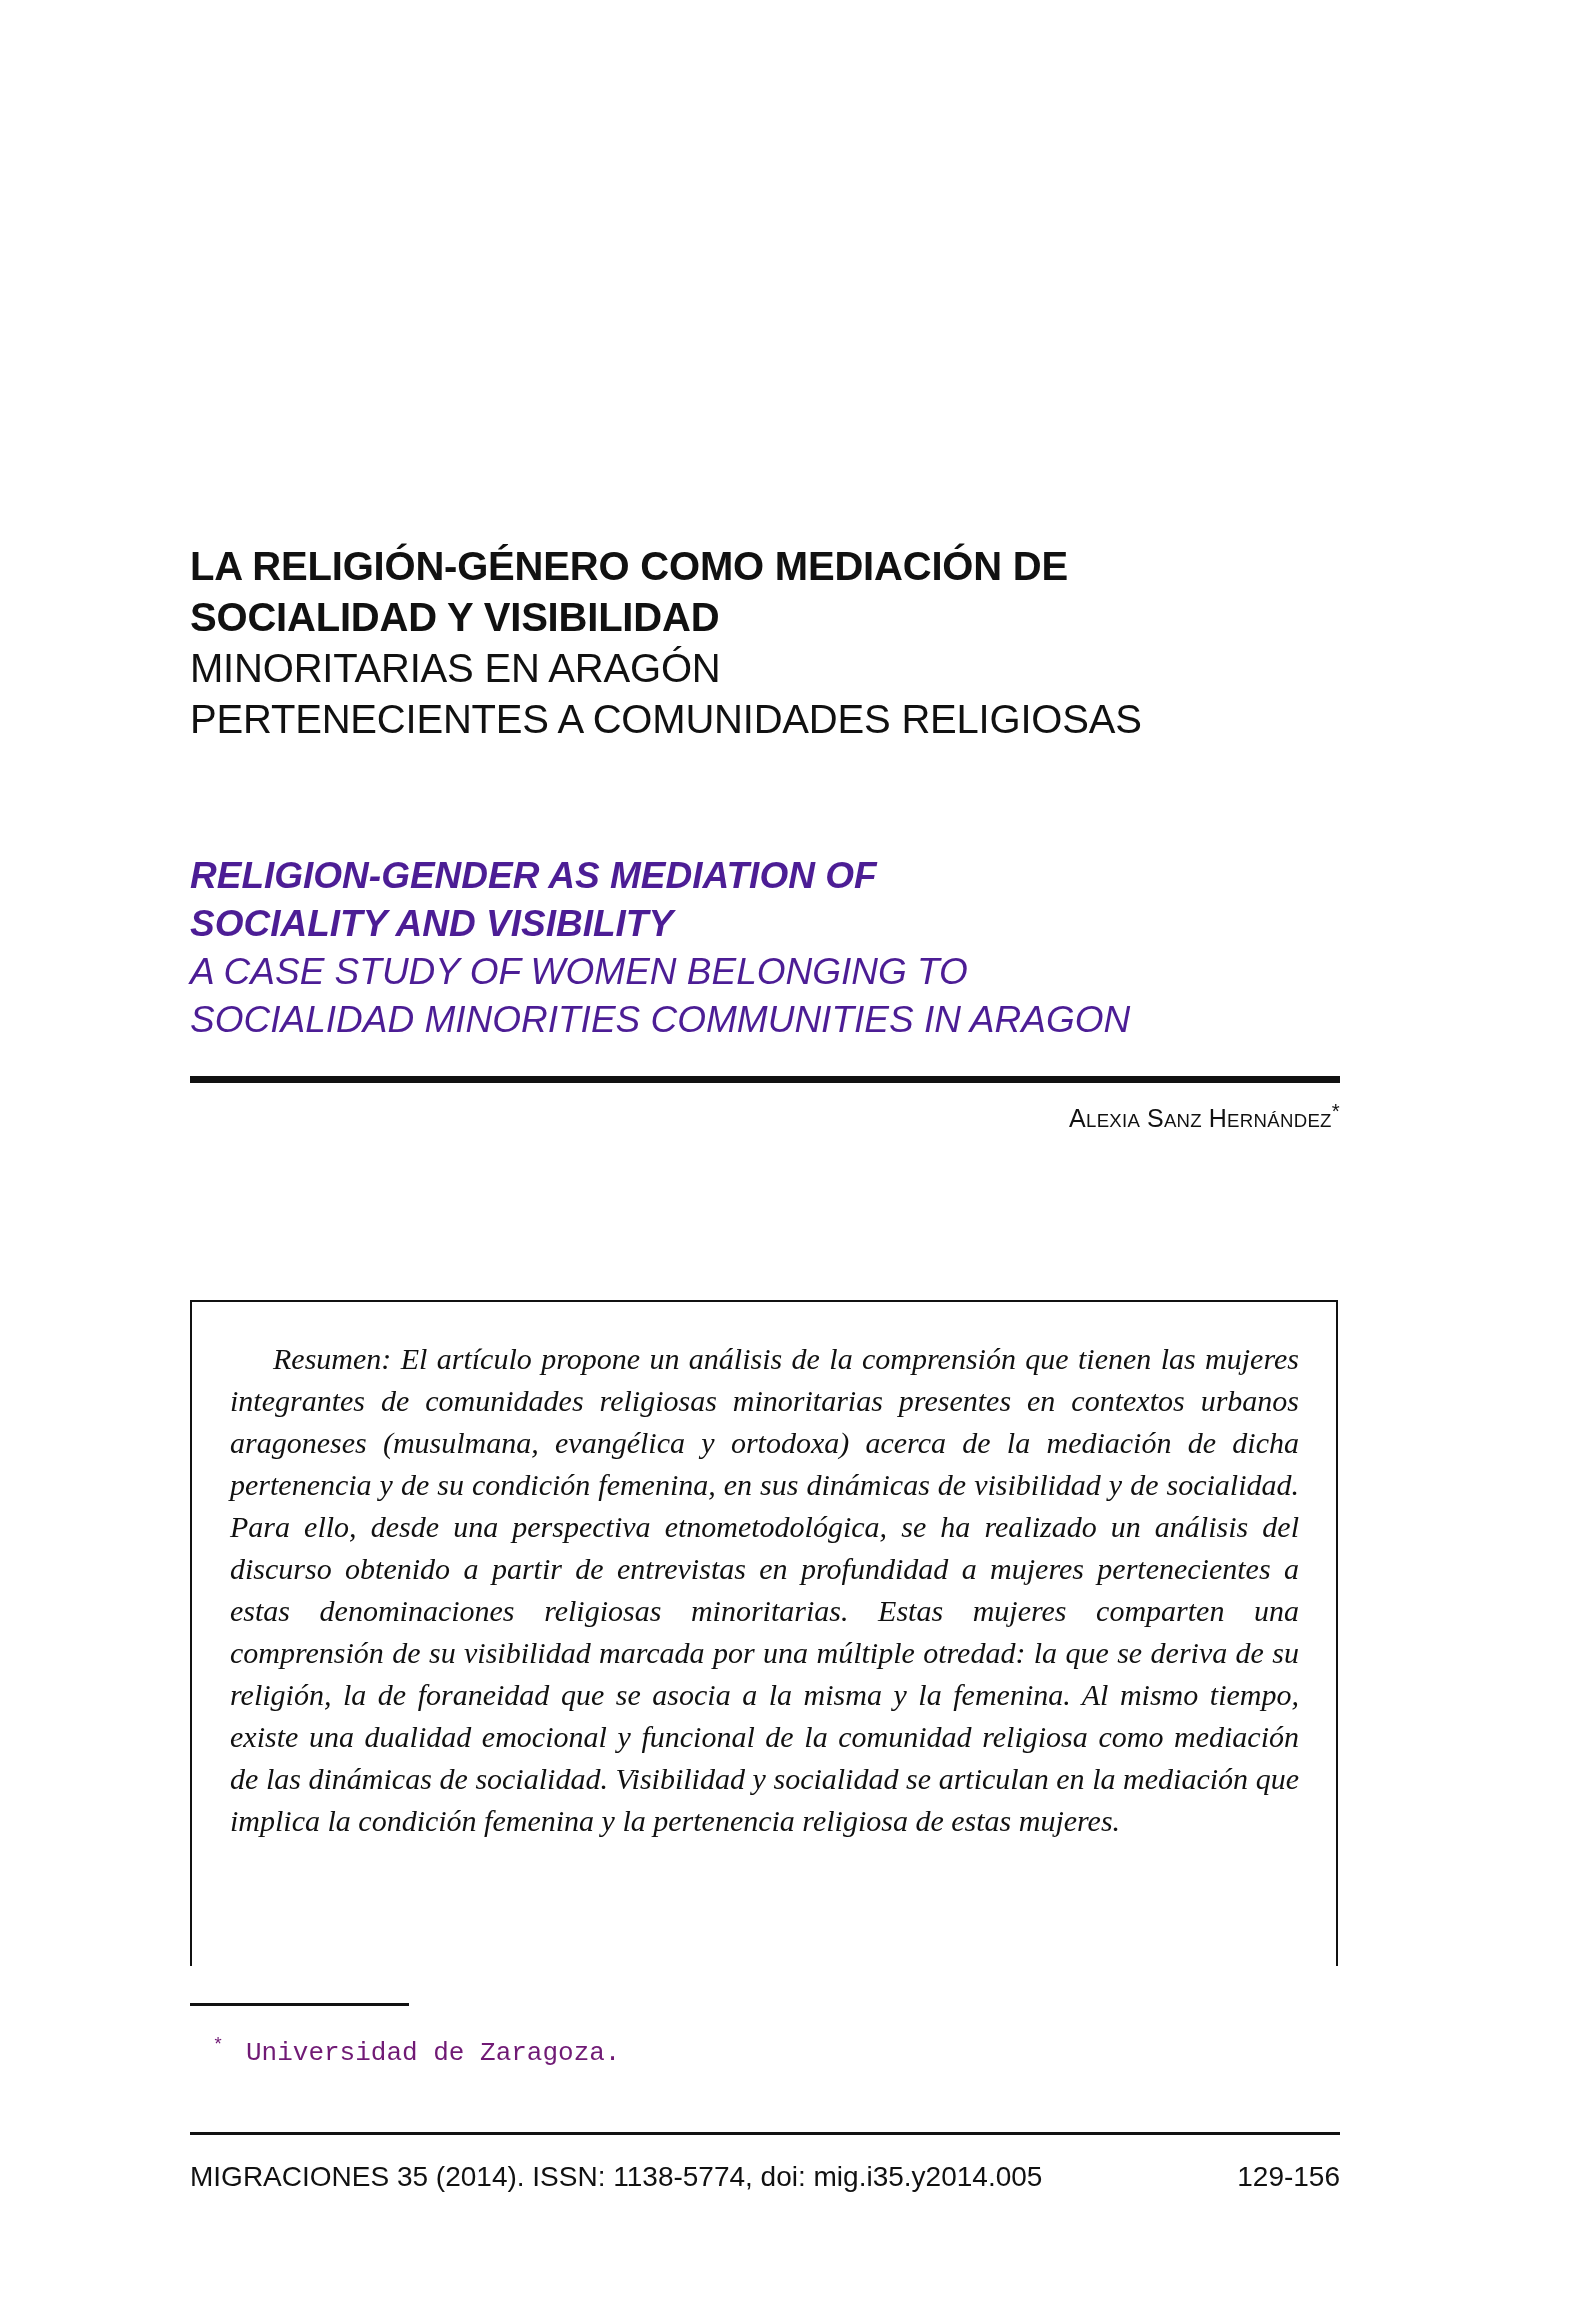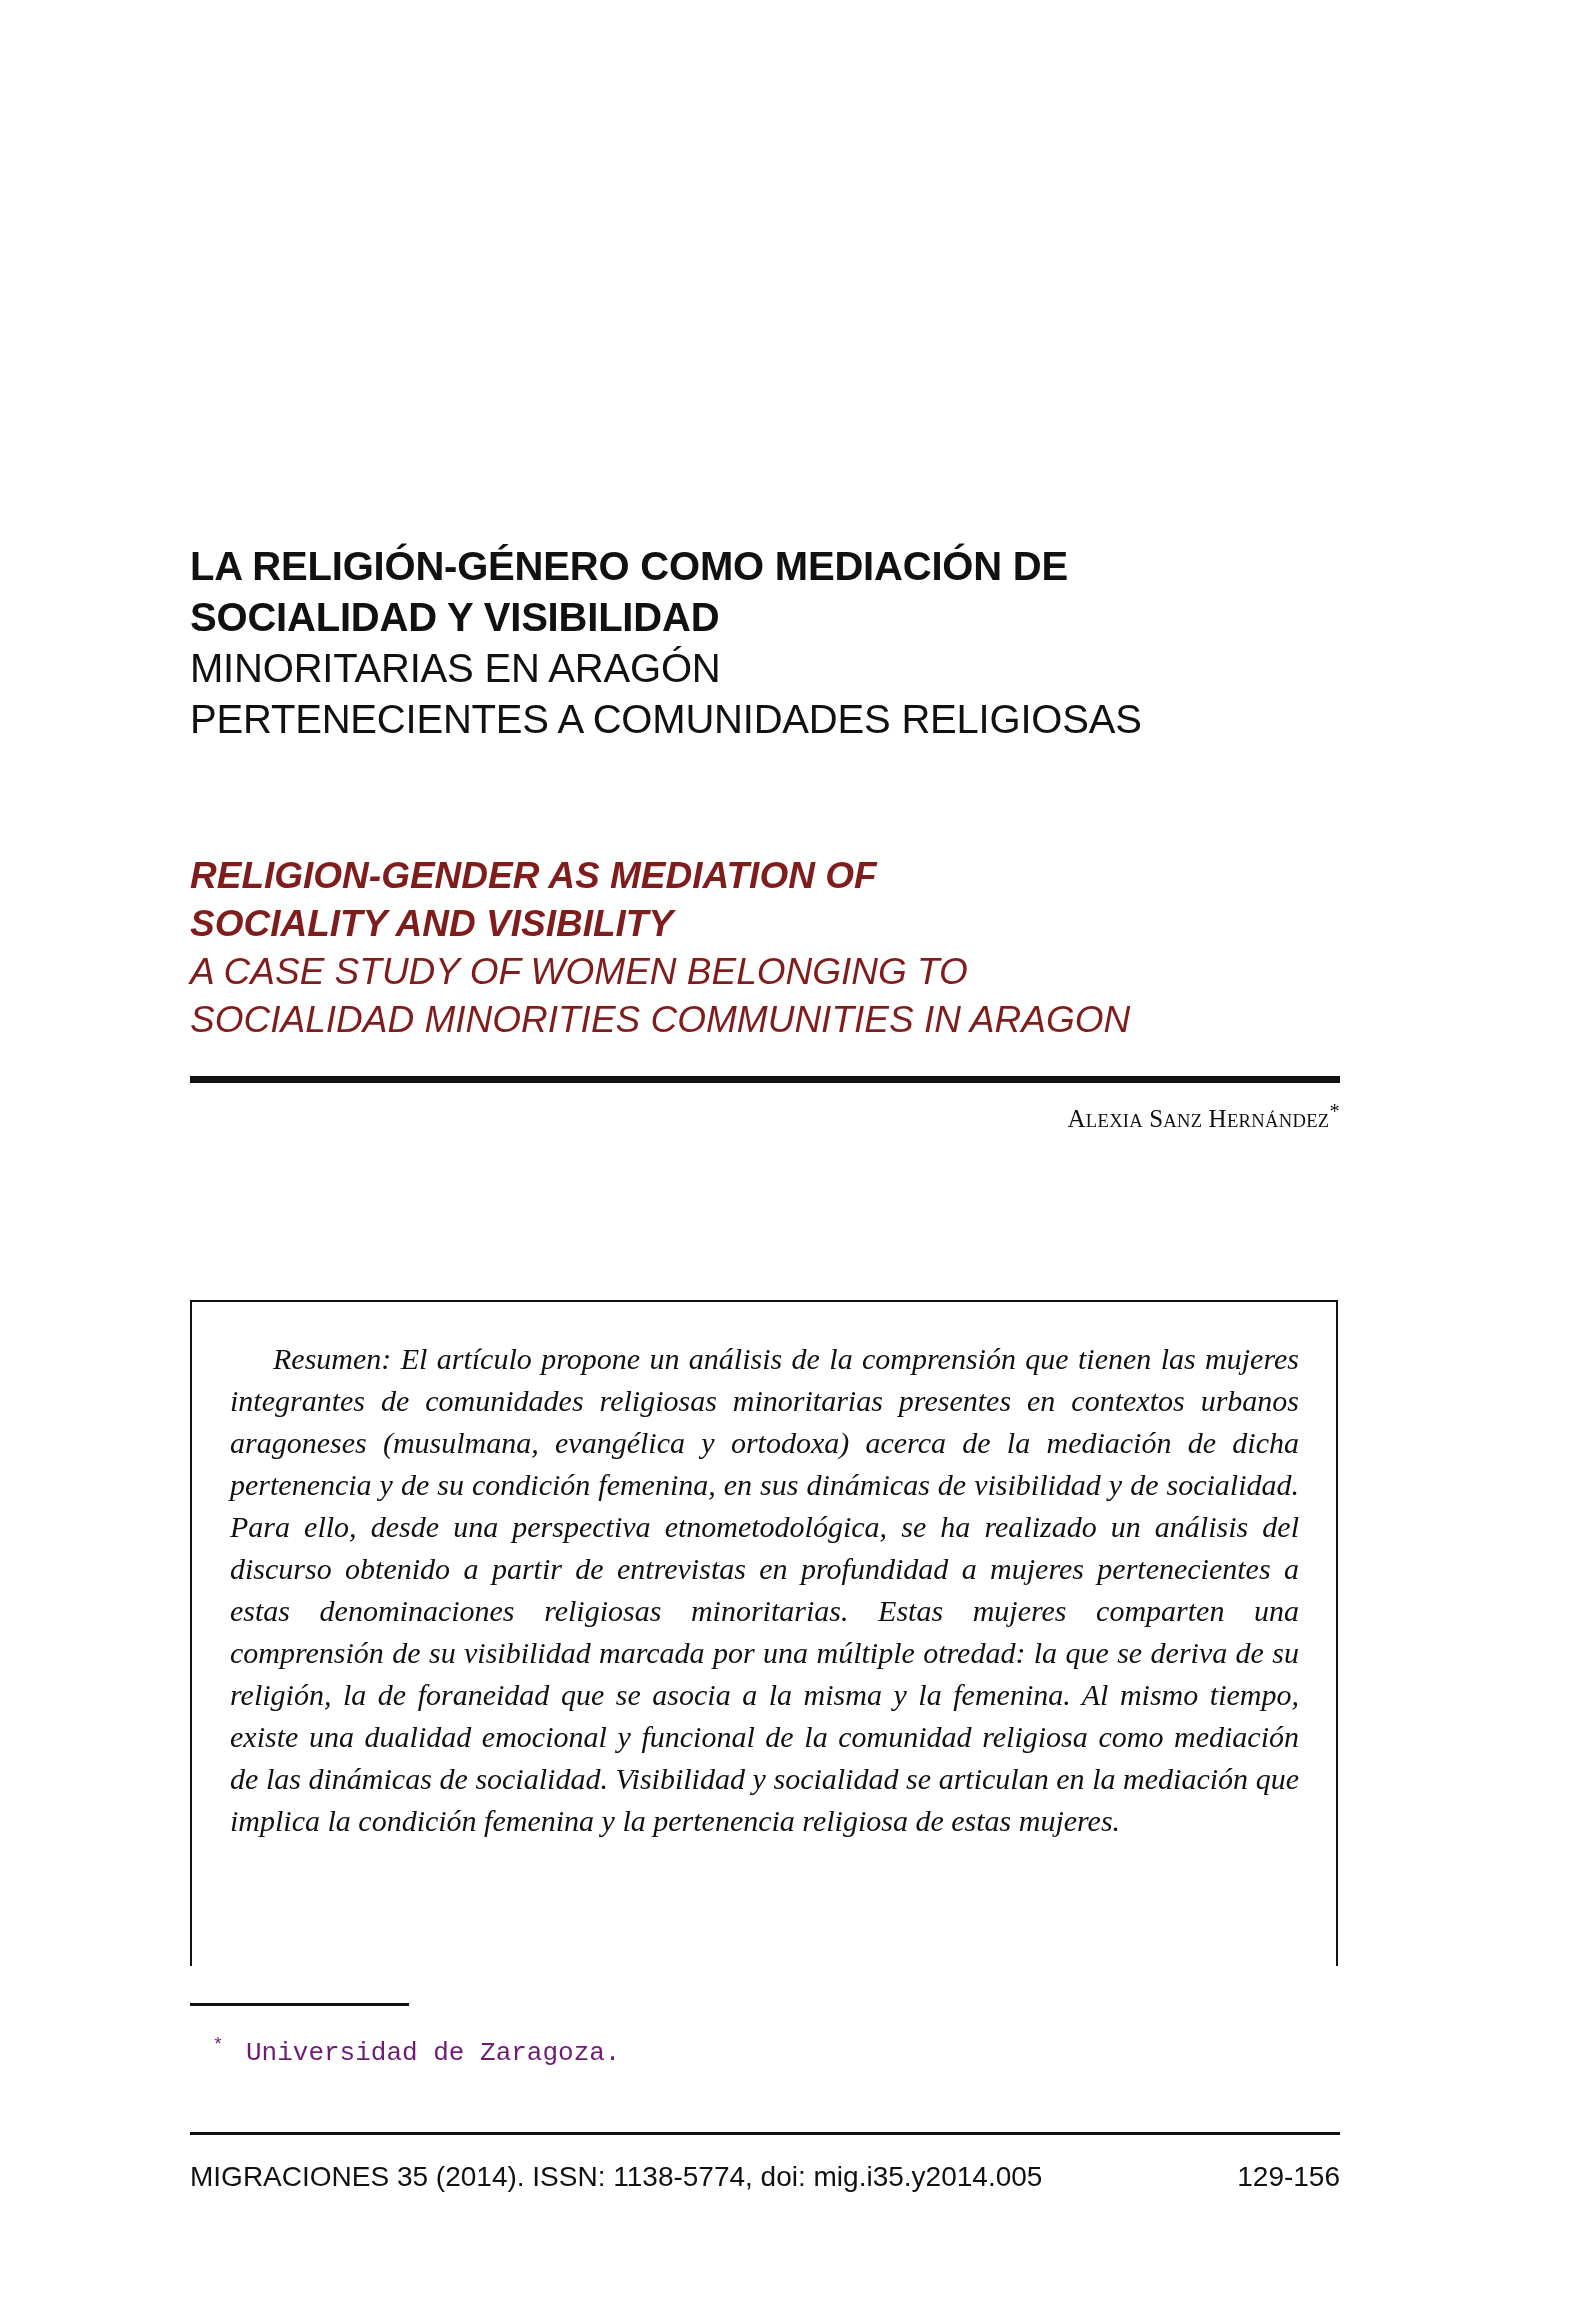--- a/index.html
+++ b/index.html
@@ -43,21 +43,21 @@
     left: 190px;
     top: 852px;
     width: 1169px;
   }
   .en-title-line {
     font-family: "Liberation Sans", sans-serif;
     font-size: 37px;
     line-height: 48px;
     font-style: italic;
     white-space: nowrap;
-    color: #7f1d1d;
+    color: #4c1d95;
   }
   .en-title-line.bold   { font-weight: 700; }
   .en-title-line.normal { font-weight: 400; }
 
   
   .rule-thick {
     position: absolute;
     left: 190px;
     top: 1076px;
     width: 1150px;
@@ -83,21 +83,21 @@
     background: #111111;
   }
 
   
   .author {
     position: absolute;
     left: 190px;
     top: 1100px;
     width: 1150px;
     text-align: right;
-    font-family: Liberation Serif, serif;
+    font-family: Liberation Sans, sans-serif;
     font-size: 23px;
     font-weight: 400;
     color: #111111;
     letter-spacing: 0.3px;
   }
   
   .author .sc {
     font-size: 18.6px;
     text-transform: uppercase;
   }

